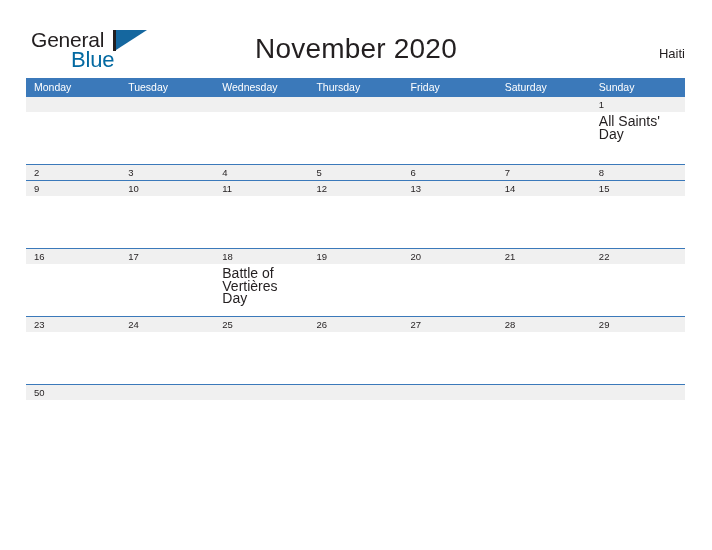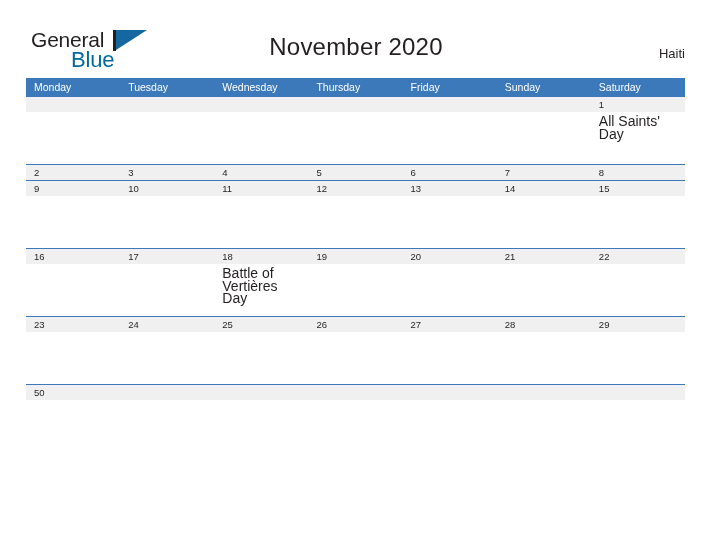--- a/index.html
+++ b/index.html
@@ -76,21 +76,21 @@
     height: 21px;
     background: #231f20;
   }
 
   .month-title {
     position: absolute;
     left: 0;
     top: 33px;
     width: 712px;
     text-align: center;
-    font-size: 24px;
+    font-size: 28px;
     color: #231f20;
     font-family: "Liberation Sans", sans-serif;
     font-weight: normal;
     letter-spacing: 0.2px;
   }
 
   .country {
     position: absolute;
     right: 27px;
     top: 46px;
@@ -192,22 +192,22 @@
   </div>
 
   <div class="calendar">
 
     <div class="weekday-header">
       <div class="weekday-cell">Monday</div>
       <div class="weekday-cell">Tuesday</div>
       <div class="weekday-cell">Wednesday</div>
       <div class="weekday-cell">Thursday</div>
       <div class="weekday-cell">Friday</div>
+      <div class="weekday-cell">Saturday</div>
       <div class="weekday-cell">Sunday</div>
-      <div class="weekday-cell">Saturday</div>
     </div>
 
     <div id="weeks-container">
         <div class="week">
           <div class="week-rule"></div>
           <div class="daynum-strip">
             <div class="daynum-cell"></div>
             <div class="daynum-cell"></div>
             <div class="daynum-cell"></div>
             <div class="daynum-cell"></div>

